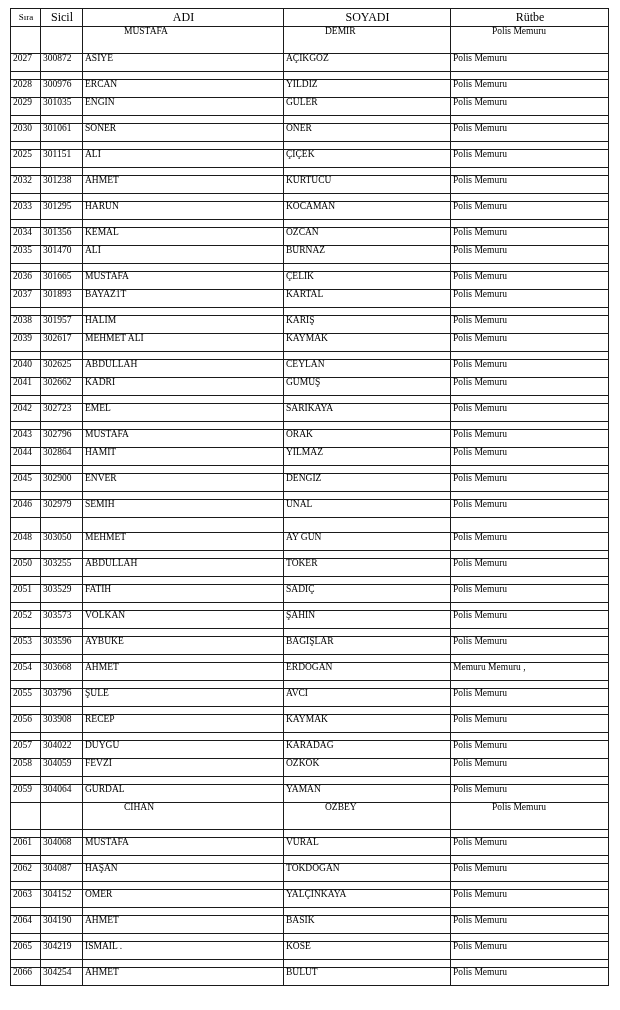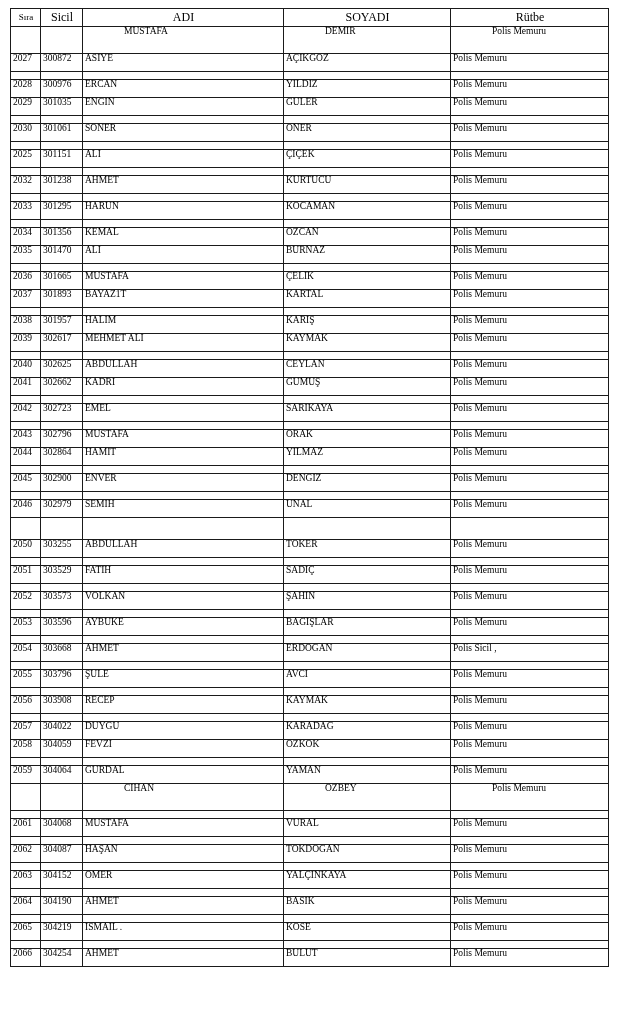--- a/index.html
+++ b/index.html
@@ -354,20 +354,27 @@
           <td class="soyadi"></td>
           <td class="rutbe"></td>
         </tr>
         <tr class="spacer">
           <td class="sira"></td>
           <td class="sicil"></td>
           <td class="adi"></td>
           <td class="soyadi"></td>
           <td class="rutbe"></td>
         </tr>
+        <tr>
+          <td class="sira">2048</td>
+          <td class="sicil">303050</td>
+          <td class="adi">MEHMET</td>
+          <td class="soyadi">AY GUN</td>
+          <td class="rutbe">Polis Memuru</td>
+        </tr>
         <tr class="spacer">
           <td class="sira"></td>
           <td class="sicil"></td>
           <td class="adi"></td>
           <td class="soyadi"></td>
           <td class="rutbe"></td>
         </tr>
         <tr>
           <td class="sira">2050</td>
           <td class="sicil">303255</td>
@@ -422,21 +429,21 @@
           <td class="sicil"></td>
           <td class="adi"></td>
           <td class="soyadi"></td>
           <td class="rutbe"></td>
         </tr>
         <tr>
           <td class="sira">2054</td>
           <td class="sicil">303668</td>
           <td class="adi">AHMET</td>
           <td class="soyadi">ERDOGAN</td>
-          <td class="rutbe">Polis Sicil ,</td>
+          <td class="rutbe">Memuru Memuru ,</td>
         </tr>
         <tr class="spacer">
           <td class="sira"></td>
           <td class="sicil"></td>
           <td class="adi"></td>
           <td class="soyadi"></td>
           <td class="rutbe"></td>
         </tr>
         <tr>
           <td class="sira">2055</td>

